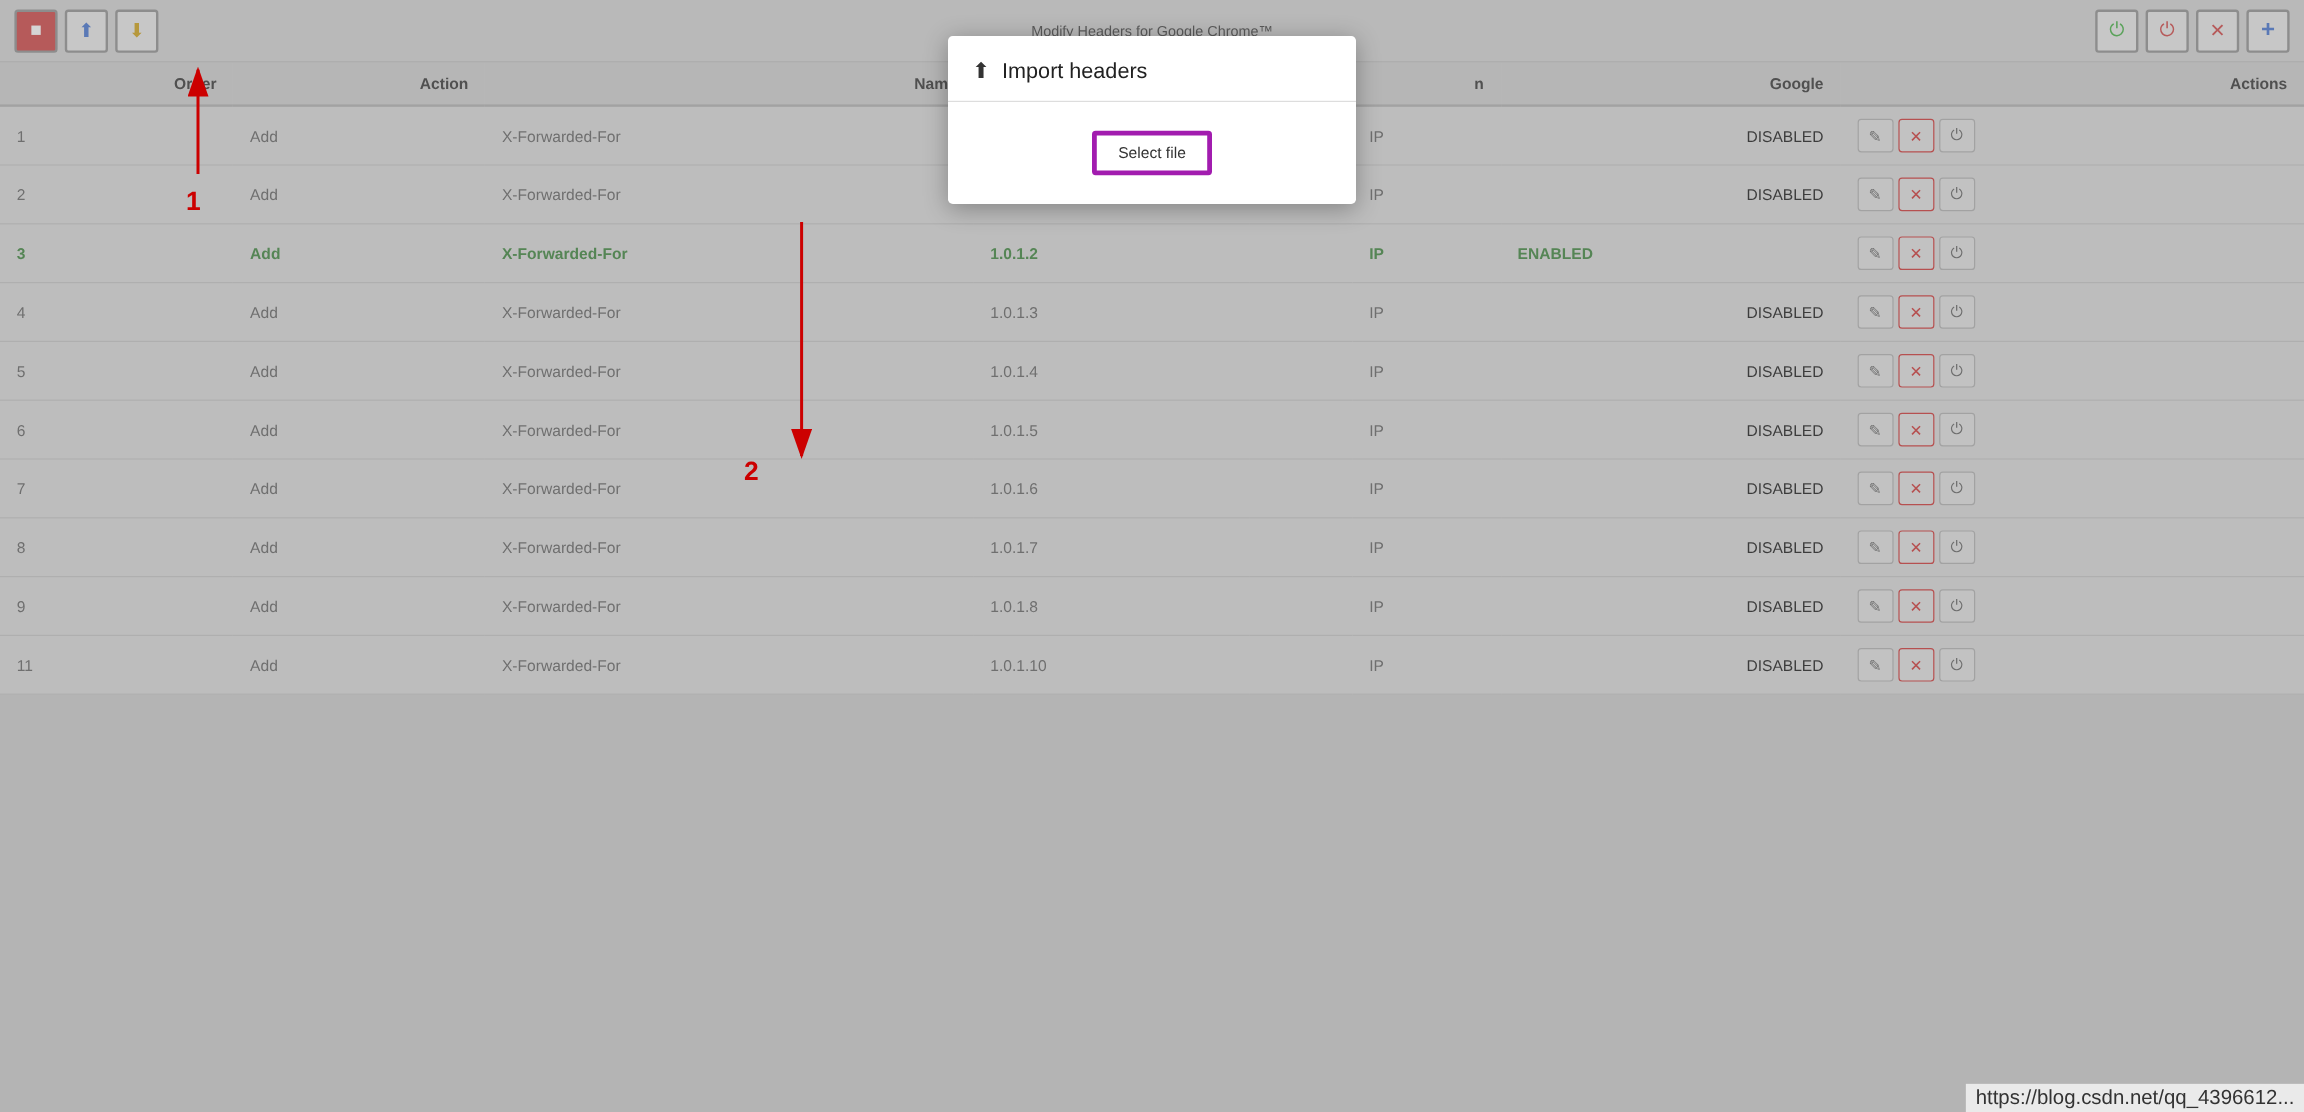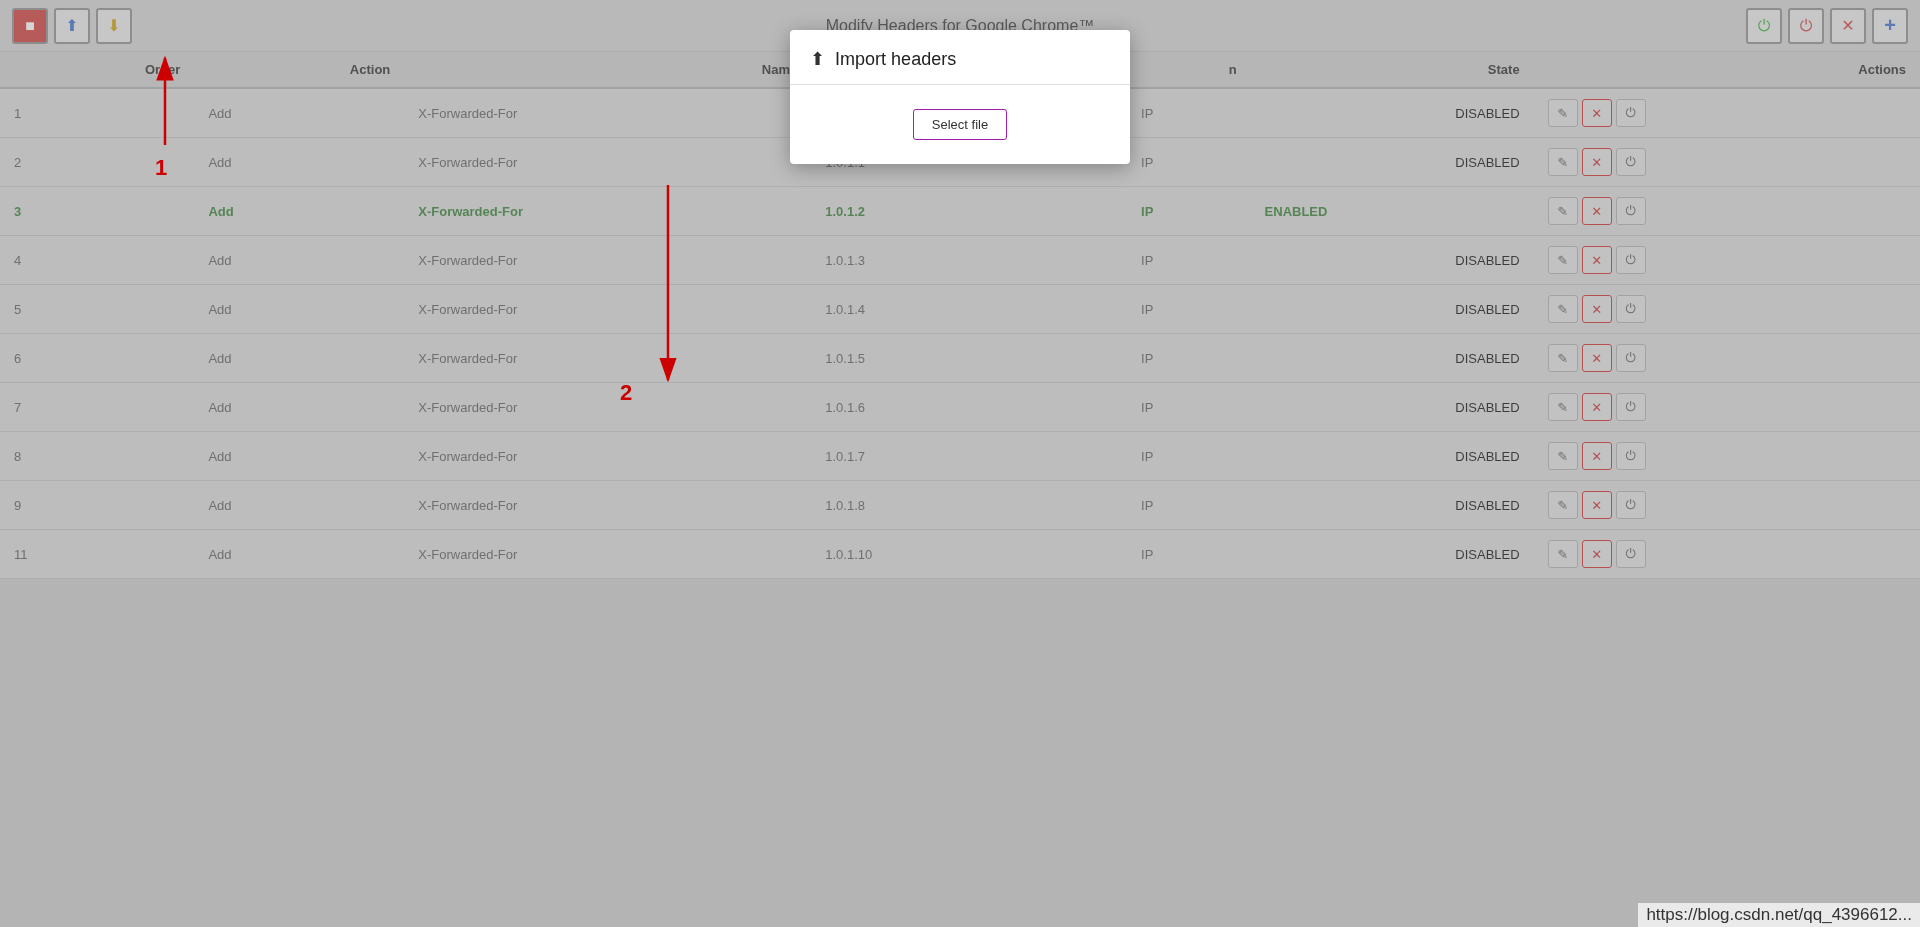--- a/index.html
+++ b/index.html
@@ -25,21 +25,21 @@
     }
     .toolbar-left {
       display: flex;
       gap: 6px;
       align-items: center;
     }
     .toolbar-title {
       position: absolute;
       left: 50%;
       transform: translateX(-50%);
-      font-size: 16px;
+      font-size: 12px;
       color: #333;
       font-weight: normal;
     }
     .toolbar-right {
       margin-left: auto;
       display: flex;
       gap: 6px;
       align-items: center;
     }
 
@@ -152,21 +152,21 @@
     .modal-header .upload-icon {
       font-size: 18px;
       color: #333;
     }
     .modal-body {
       padding: 24px 20px;
       display: flex;
       justify-content: center;
     }
     .select-file-btn {
-      border: 1px solid #a21caf;
+      border: 4px solid #a21caf;
       border-radius: 3px;
       background: white;
       padding: 7px 18px;
       font-size: 13px;
       cursor: pointer;
       color: #333;
     }
     svg.arrows {
       position: absolute;
       top: 0; left: 0;
@@ -218,21 +218,21 @@
 <div class="table-container">
   <table>
     <thead>
       <tr>
         <th>Order</th>
         <th>Action</th>
         <th>Name</th>
         <th>Value</th>
         <th></th>
         <th>n</th>
-        <th>State</th>
+        <th>Google</th>
         <th>Actions</th>
       </tr>
     </thead>
     <tbody id="table-body">
     <tr>
       <td>1</td>
       <td>Add</td>
       <td>X-Forwarded-For</td>
       <td>1.0.1.0</td>
       <td></td>

